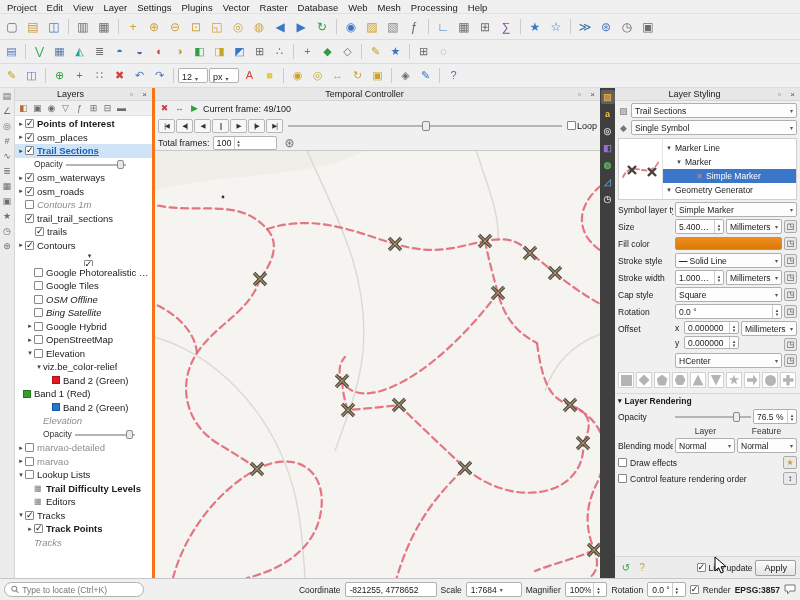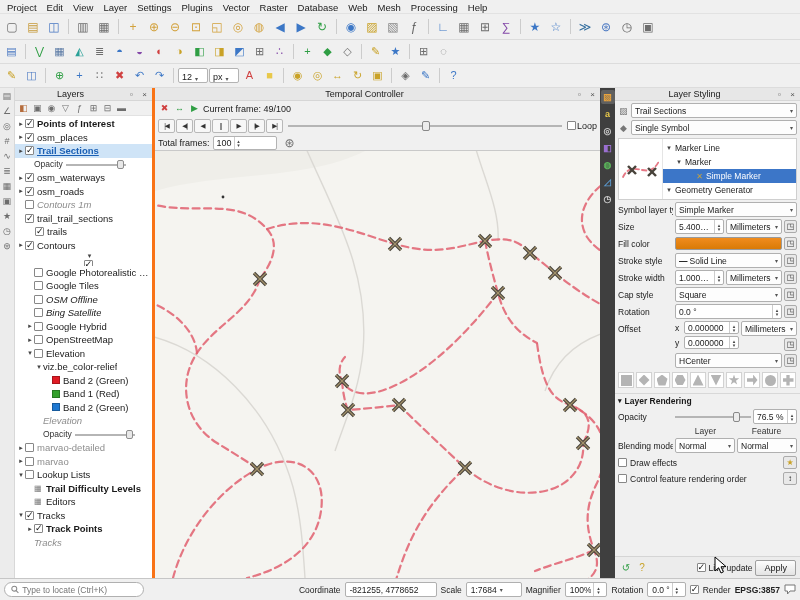--- a/index.html
+++ b/index.html
@@ -561,21 +561,21 @@
           </div>
           <div class="trow" style="padding-left: 20px;">
             <span class="texp">▾</span>
             <span class="tlabel">viz.be_color-relief</span>
           </div>
           <div class="trow" style="padding-left: 29px;">
             <span class="texp"></span>
             <span class="tsw" style="background: rgb(224, 27, 36);"></span>
             <span class="tlabel">Band 2 (Green)</span>
           </div>
-          <div class="trow" style="padding-left: 29px;">
+          <div class="trow" style="">
             <span class="texp"></span>
             <span class="tsw" style="background: rgb(51, 160, 44);"></span>
             <span class="tlabel">Band 1 (Red)</span>
           </div>
           <div class="trow" style="padding-left: 29px;">
             <span class="texp"></span>
             <span class="tsw" style="background: rgb(31, 120, 209);"></span>
             <span class="tlabel">Band 2 (Green)</span>
           </div>
           <div class="trow" style="padding-left: 20px;">

